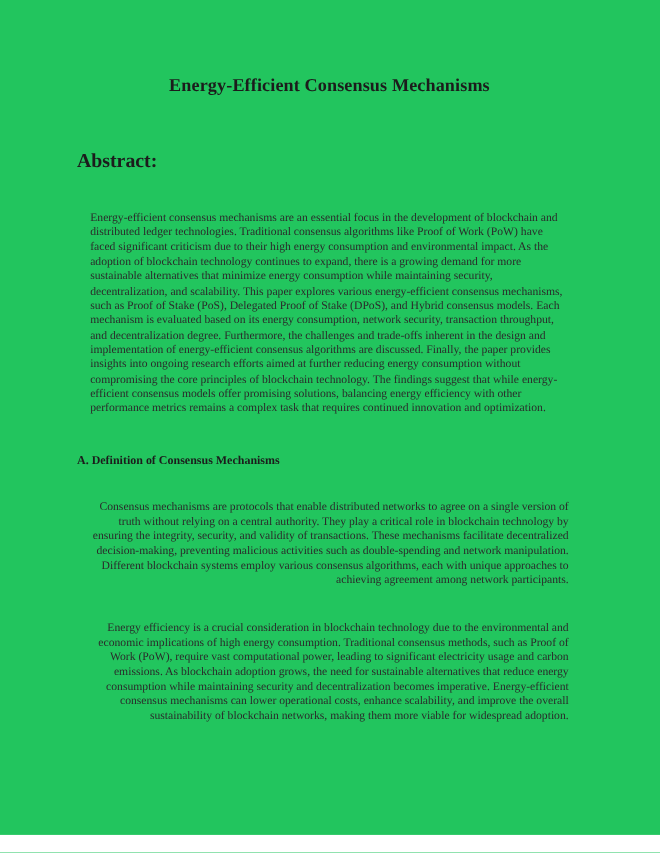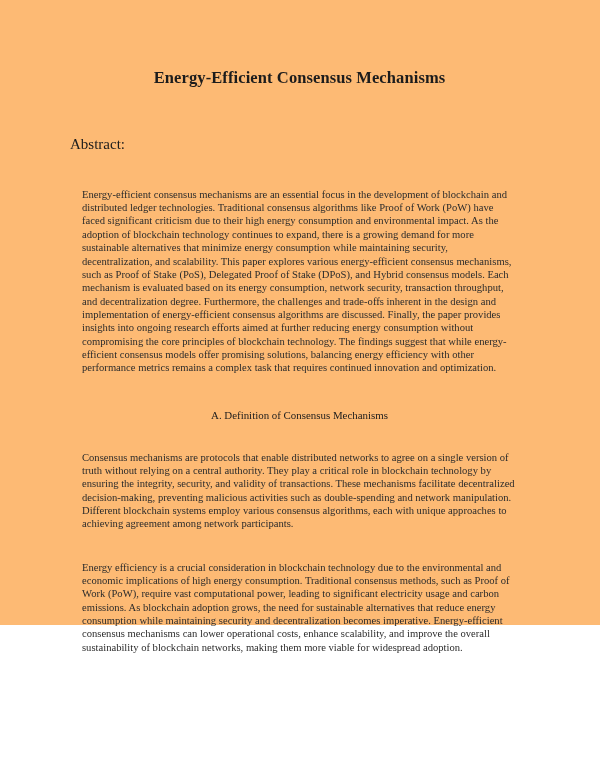--- a/index.html
+++ b/index.html
@@ -11,22 +11,22 @@
     height: 775px;
     background: #ffffff;
     font-family: "Liberation Serif", "DejaVu Serif", serif;
     color: #262626;
     overflow: hidden;
   }
 
   .page {
     position: relative;
     width: 600px;
-    height: 625px;
-    background: #fdba74;
+    height: 759px;
+    background: #22c55e;
     box-sizing: border-box;
     padding: 0;
   }
 
   .content {
     position: absolute;
     left: 70px;
     top: 0;
     width: 459px;
   }
@@ -36,22 +36,22 @@
     font-size: 16.5px;
     font-weight: bold;
     letter-spacing: 0.1px;
     margin: 0;
     padding-top: 68px;
     color: #1c1c1c;
     line-height: 1.2;
   }
 
   .section-label {
-    font-size: 15px;
-    font-weight: normal;
+    font-size: 18px;
+    font-weight: bold;
     margin: 0;
     padding-top: 48px;
     color: #1c1c1c;
   }
 
   .body-par {
     font-size: 10.6px;
     line-height: 13.35px;
     text-align: left;
     margin: 12px;
@@ -66,29 +66,29 @@
   .h1-heading {
     font-size: 13.6px;
     font-weight: bold;
     margin: 0;
     padding-top: 45px;
     color: #1c1c1c;
   }
 
   .h2-heading {
     font-size: 10.9px;
-    font-weight: normal;
+    font-weight: bold;
     margin: 0;
     padding-top: 22px;
     color: #1c1c1c;
-    text-align: center;
   }
 
   .par-after-heading {
     padding-top: 18px;
+    text-align: right;
   }
 </style>
 </head>
 <body>
 
 <div class="page">
   <div class="content">
 
     <h1 class="doc-title">Energy-Efficient Consensus Mechanisms</h1>
 

